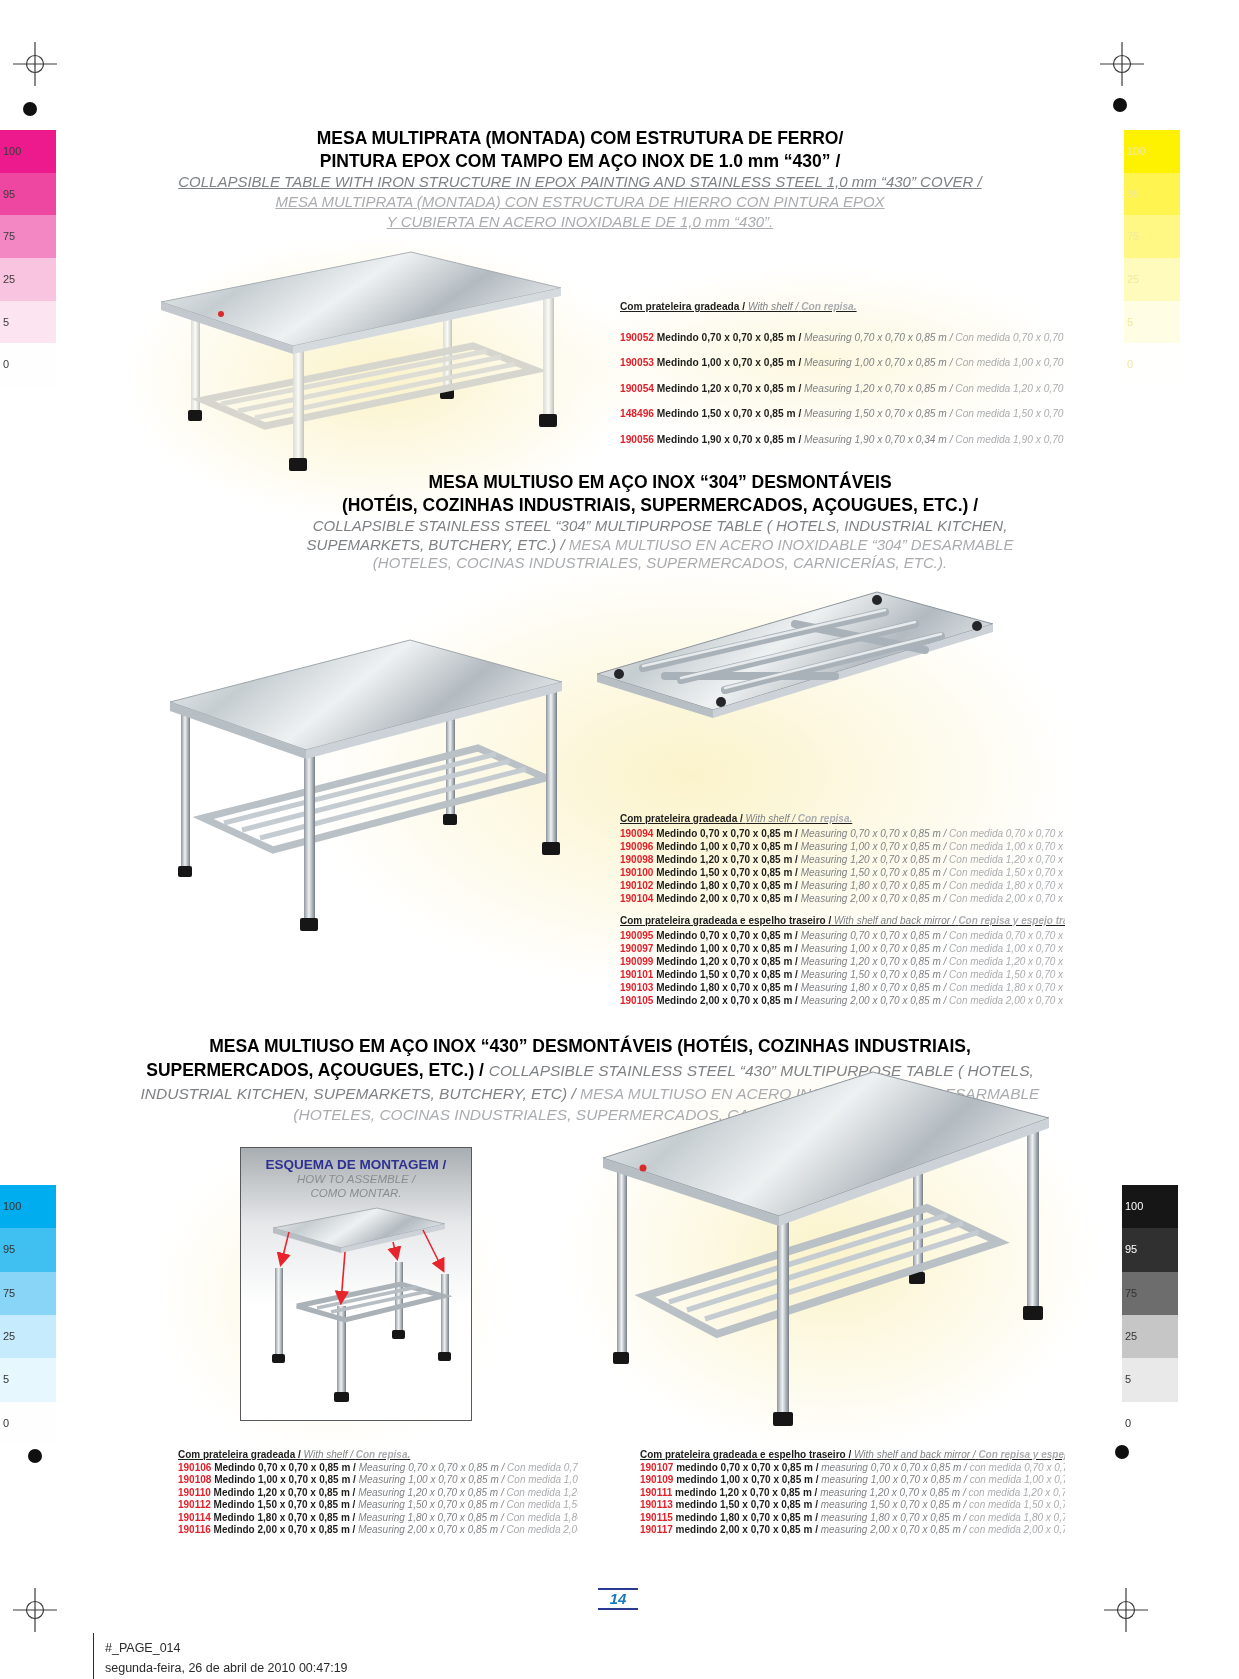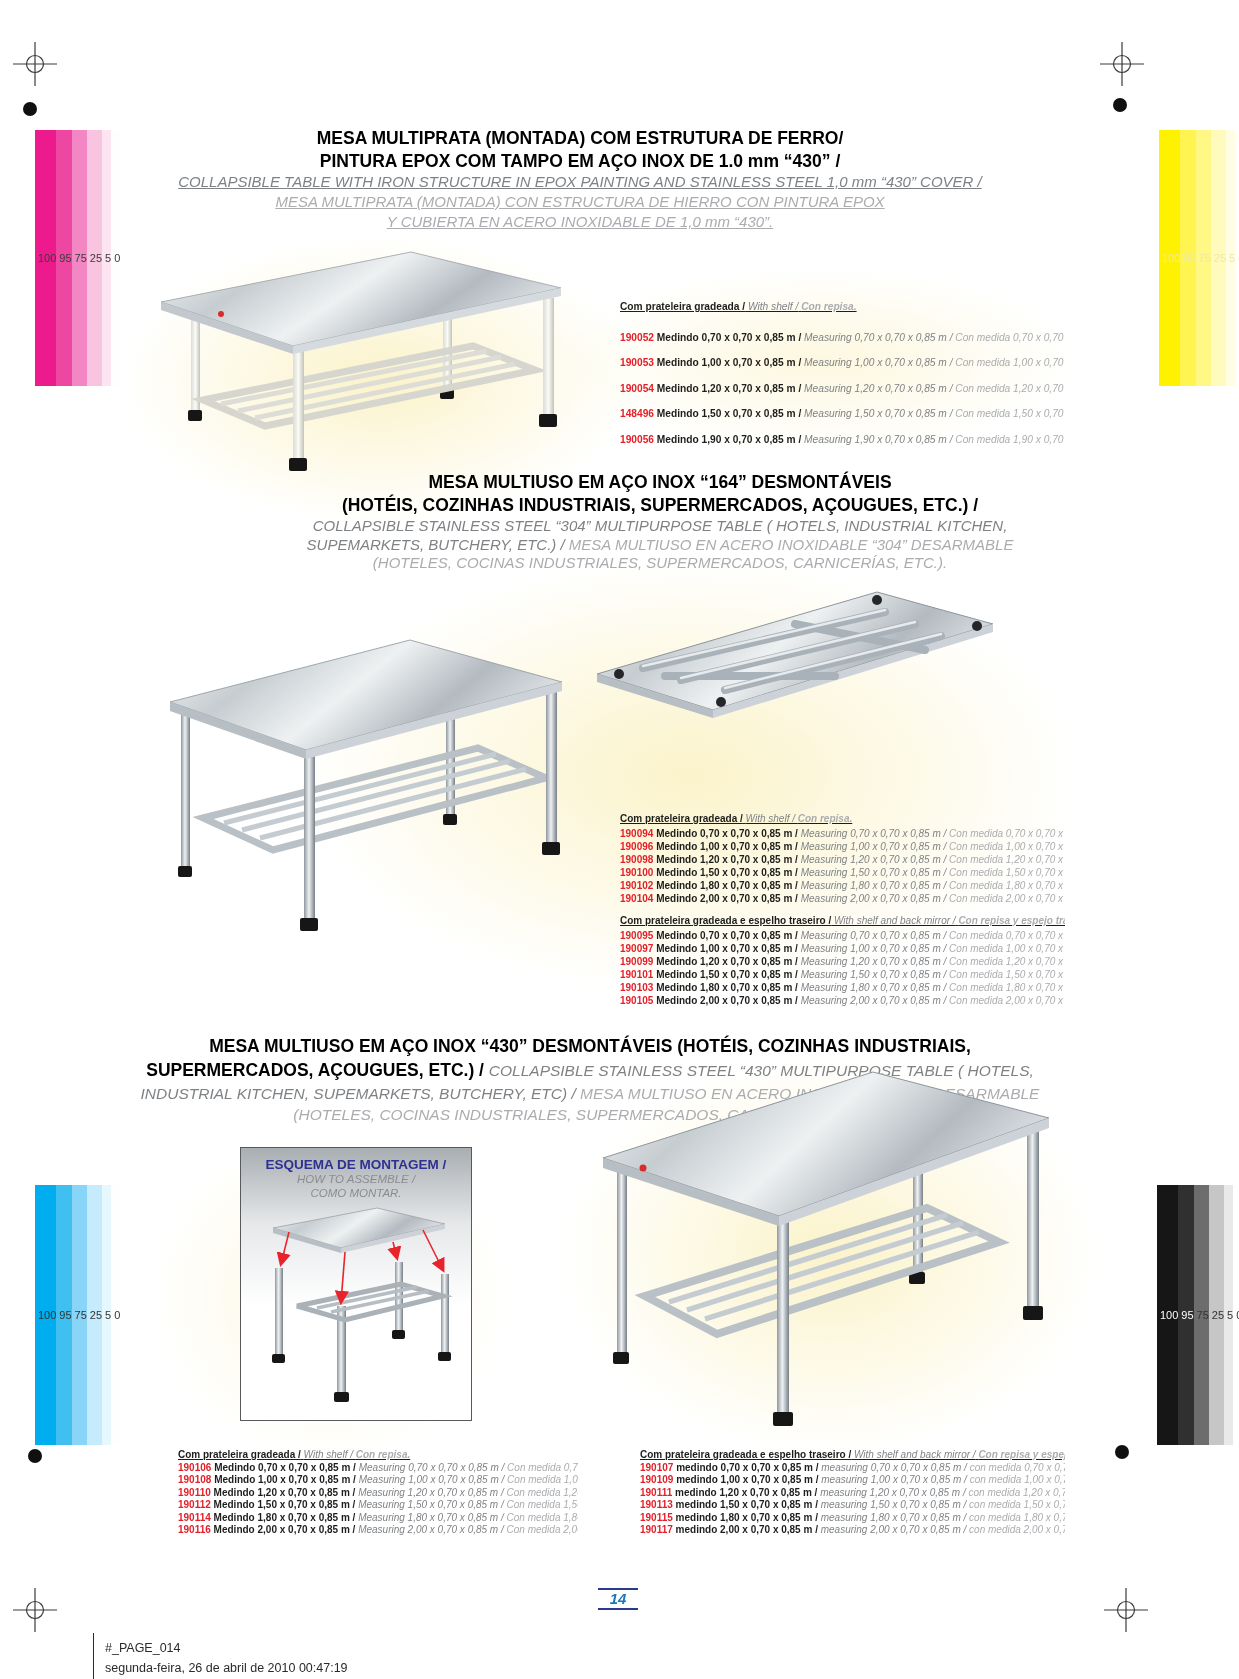--- a/index.html
+++ b/index.html
@@ -4,21 +4,21 @@
 <style>
   html,body{margin:0;padding:0;background:#888;}
   .page{position:relative;width:1239px;height:1679px;background:#ffffff;overflow:hidden;
         font-family:"Liberation Sans",sans-serif;margin:0 auto;}
   .glow{position:absolute;pointer-events:none;
         background:radial-gradient(closest-side,rgba(250,241,193,.85),rgba(250,241,193,0));}
   
   .regmark{position:absolute;width:44px;height:44px;}
   .regdot{position:absolute;width:14px;height:14px;border-radius:50%;background:#101010;}
   
-  .calbar{position:absolute;width:56px;display:flex;flex-direction:row;margin-left:35px;}
+  .calbar{position:absolute;width:56px;display:flex;flex-direction:column;}
   .calbar .swatch{flex:1;display:flex;align-items:center;}
   .calbar .swatch span{font-size:11px;line-height:11px;padding-left:3px;color:#3c3c3c;}
   .bar-yellow .swatch span{color:#efe9a0;}
   .bar-cyan .swatch span{color:#343434;}
   .bar-gray .swatch span{color:#343434;}
   .bar-gray .swatch:nth-child(1) span,.bar-gray .swatch:nth-child(2) span{color:#ffffff;}
   
   .titles{position:absolute;text-align:center;}
   .t-blue{color:#000000;font-weight:bold;}
   .t-gd{color:#7f8285;font-style:italic;}
@@ -260,28 +260,28 @@
       <div class="plist-row">
         <span class="code">148496</span>
         <span class="pt">Medindo 1,50 x 0,70 x 0,85 m /</span>
         <span class="en">Measuring 1,50 x 0,70 x 0,85 m /</span>
         <span class="es">Con medida 1,50 x 0,70 x 0,85 m.</span>
       </div>
 
       <div class="plist-row">
         <span class="code">190056</span>
         <span class="pt">Medindo 1,90 x 0,70 x 0,85 m /</span>
-        <span class="en">Measuring 1,90 x 0,70 x 0,85 m /</span>
+        <span class="en">Measuring 1,90 x 0,70 x 0,34 m /</span>
         <span class="es">Con medida 1,90 x 0,70 x 0,85 m.</span>
       </div>
 
   </div>
 
   <div class="titles s2-titles" style="left:260px;top:471px;width:800px;">
-    <div class="l t-blue">MESA MULTIUSO EM AÇO INOX “164” DESMONTÁVEIS</div>
+    <div class="l t-blue">MESA MULTIUSO EM AÇO INOX “304” DESMONTÁVEIS</div>
     <div class="l t-blue">(HOTÉIS, COZINHAS INDUSTRIAIS, SUPERMERCADOS, AÇOUGUES, ETC.) /</div>
     <div class="s t-gd">COLLAPSIBLE STAINLESS STEEL “304” MULTIPURPOSE TABLE ( HOTELS, INDUSTRIAL KITCHEN,</div>
     <div class="s"><span class="t-gd">SUPEMARKETS, BUTCHERY, ETC.) / </span><span class="t-gl">MESA MULTIUSO EN ACERO INOXIDABLE “304” DESARMABLE</span></div>
     <div class="s t-gl">(HOTELES, COCINAS INDUSTRIALES, SUPERMERCADOS, CARNICERÍAS, ETC.).</div>
   </div>
 
   <div class="photo" style="left:148px;top:626px;width:420px;height:315px;">
     <svg viewBox="0 0 420 315">
       <rect x="33" y="82" width="9" height="160" fill="url(#lgLegS)"></rect>
       <rect x="298" y="60" width="9" height="132" fill="url(#lgLegS)"></rect>

